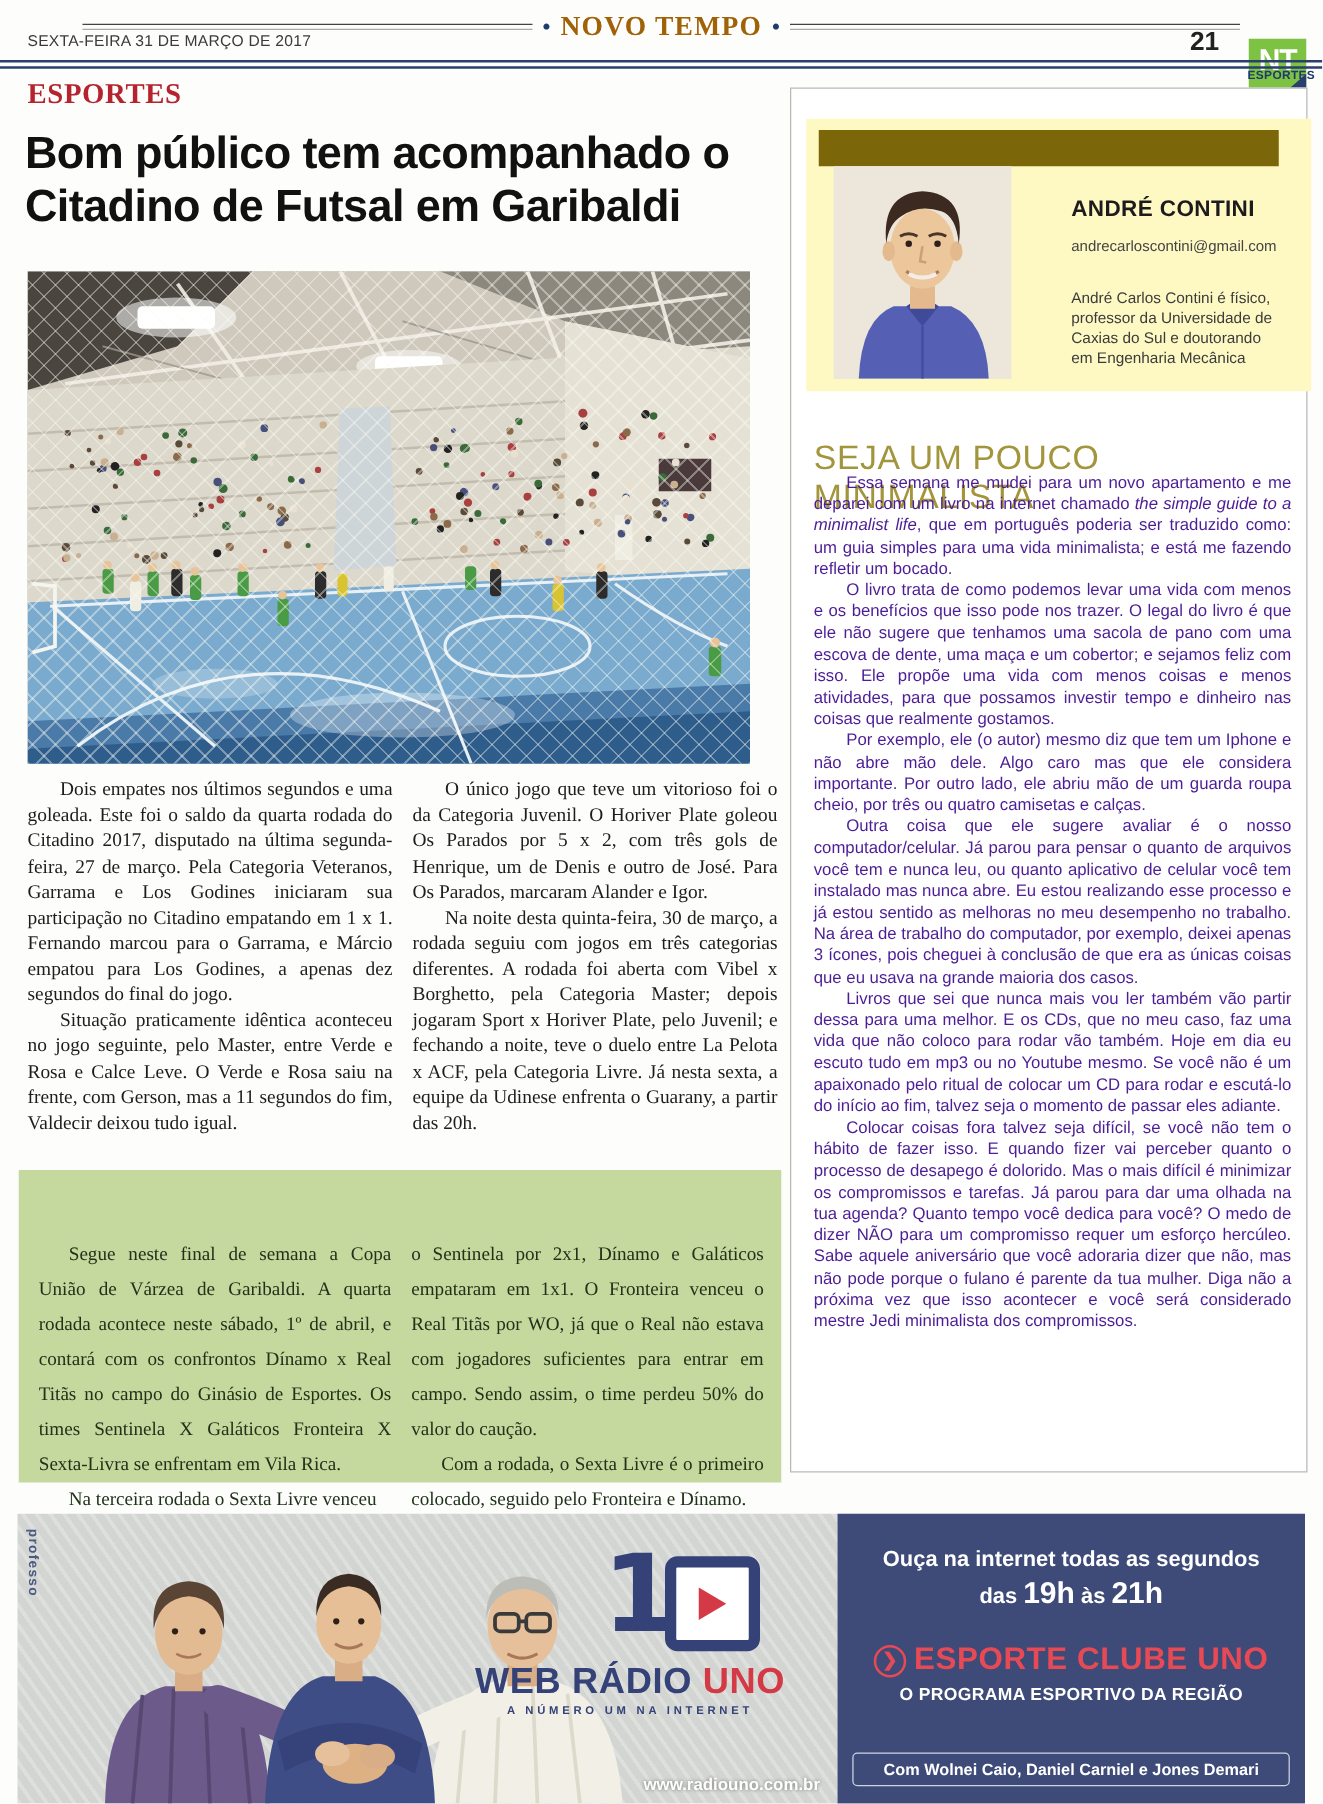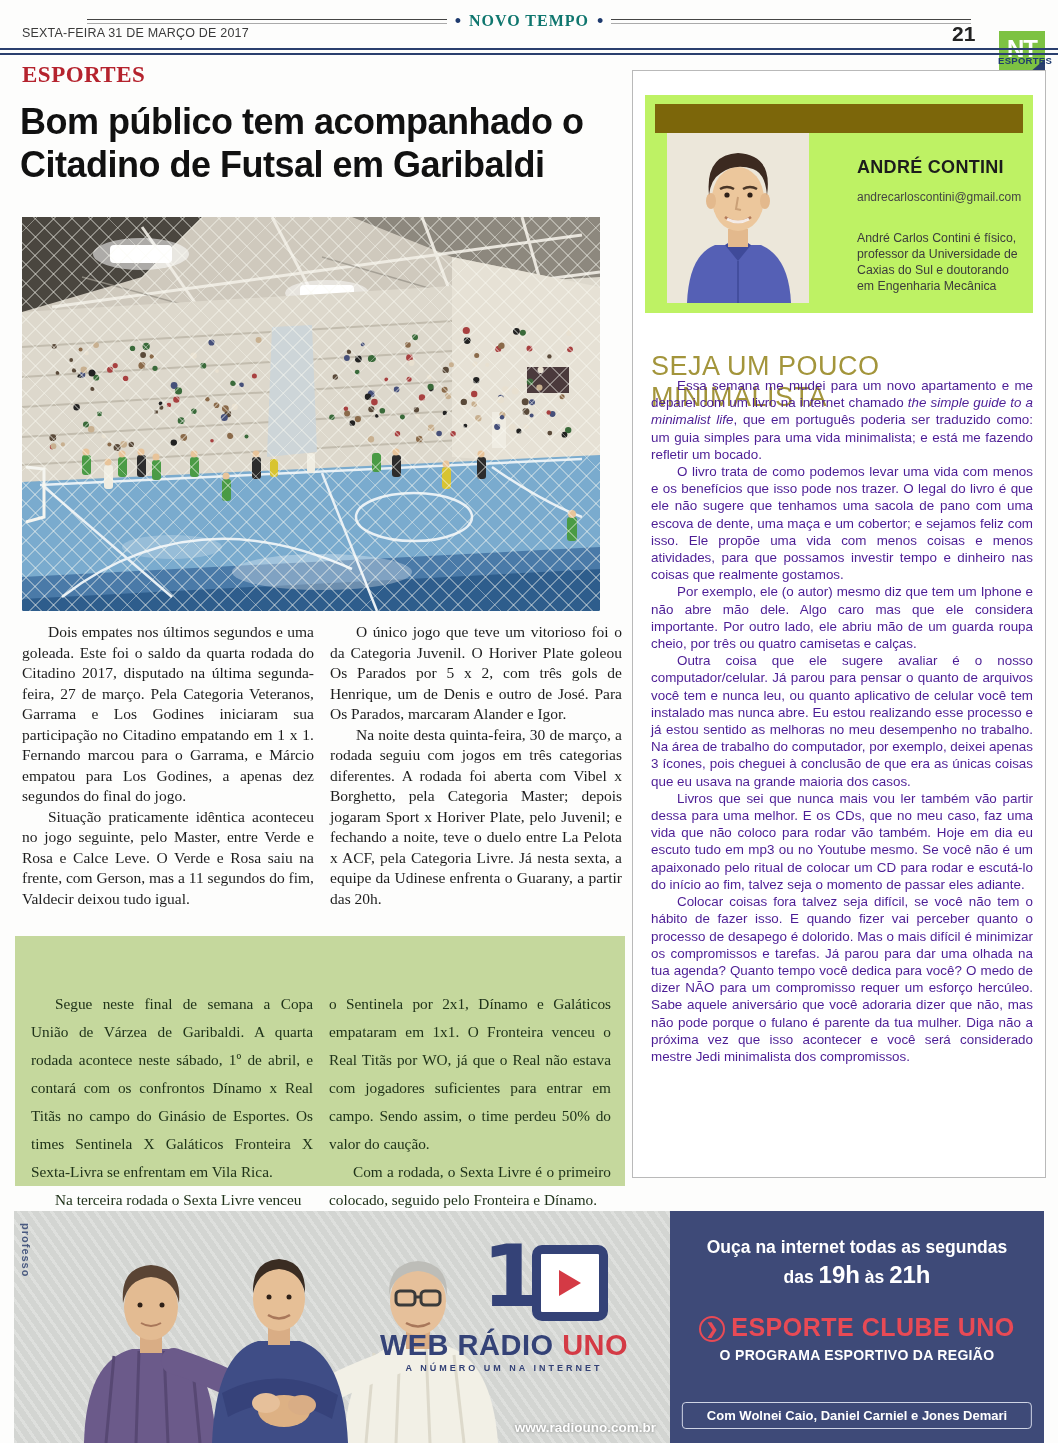--- a/index.html
+++ b/index.html
@@ -3,21 +3,21 @@
 <meta charset="utf-8">
 <style>
   html,body{margin:0;padding:0;background:#ffffff;}
   #page{position:relative;width:1058px;height:1443px;background:#fdfdfc;overflow:hidden;
         font-family:"Liberation Sans",sans-serif;color:#222;}
   .abs{position:absolute;}
 
   
   #masthead-row{left:0;top:8px;width:1058px;height:26px;display:flex;align-items:center;justify-content:center;gap:8px;}
   .mast-line{height:3px;border-top:1.5px solid #444;border-bottom:1px solid #aaa;flex:0 0 360px;}
-  #masthead{font-family:"Liberation Serif",serif;font-weight:bold;font-size:16px;color:#0f766e;letter-spacing:1px;}
+  #masthead{font-family:"Liberation Serif",serif;font-weight:bold;font-size:22px;color:#a16207;letter-spacing:1px;}
   .mast-bullet{color:#1e3a6e;font-size:18px;}
   #header-date{left:22px;top:26px;font-size:12.5px;color:#3a3a3a;letter-spacing:.2px;}
   #header-email{left:0;top:31px;width:1058px;text-align:center;font-size:12.5px;color:#555;}
   #page-number{left:952px;top:22px;font-size:21px;font-weight:bold;color:#222;}
   #nt-logo{left:999px;top:11px;width:46px;height:42px;background:#7dc242;border-radius:0;margin-top:20px;}
   #nt-logo .nt-letters{position:absolute;left:0;top:4px;width:100%;text-align:center;color:#fff;font-weight:bold;font-size:24px;letter-spacing:-1px;}
   #nt-logo .nt-tri{position:absolute;right:0;bottom:0;width:0;height:0;border-left:16px solid transparent;border-bottom:14px solid #2a3f6e;}
   #nt-caption{left:998px;top:55px;width:48px;text-align:center;font-size:9.5px;font-weight:bold;color:#1e3a6e;letter-spacing:.3px;}
   #header-rule{left:0;top:48px;width:1058px;height:7px;border-top:2.5px solid #2a3f6e;border-bottom:2.5px solid #2a3f6e;box-sizing:border-box;}
   #section-label{left:22px;top:62px;font-family:"Liberation Serif",serif;font-weight:bold;font-size:23px;color:#b5232e;letter-spacing:.5px;}
@@ -38,21 +38,21 @@
   
   #green-box{left:15px;top:936px;width:610px;height:250px;background:#c5d89d;}
   #green-title{position:absolute;left:16px;top:14px;width:580px;font-size:20.5px;font-weight:bold;color:#2e7d33;letter-spacing:.2px;}
   #green-col-left{position:absolute;left:16px;top:54px;width:282px;}
   #green-col-right{position:absolute;left:314px;top:54px;width:282px;}
   .green-text{font-family:"Liberation Serif",serif;font-size:15.3px;line-height:28px;text-align:justify;color:#20331a;}
   .green-text p{margin:0;text-indent:24px;}
 
   
   #right-col-box{left:632px;top:70px;width:414px;height:1108px;border:1px solid #b9b9b9;background:#fff;box-sizing:border-box;}
-  #contini-card{position:absolute;left:12px;top:24px;width:388px;height:218px;background:#bef264;}
+  #contini-card{position:absolute;left:12px;top:24px;width:388px;height:218px;background:#fef9c3;padding-left:16px;}
   #contini-bar{position:absolute;left:10px;top:9px;width:368px;height:29px;background:#7c660a;}
   #contini-photo{position:absolute;left:22px;top:38px;width:142px;height:170px;background:#e9e3d4;}
   #contini-name{position:absolute;left:212px;top:62px;font-size:18px;font-weight:bold;color:#1c1c1c;letter-spacing:.3px;}
   #contini-email{position:absolute;left:212px;top:95px;font-size:12px;color:#444;}
   #contini-bio{position:absolute;left:212px;top:135px;width:168px;font-size:12.3px;line-height:16px;color:#3c3c3c;}
   #column-title{position:absolute;left:18px;top:280px;font-size:27px;color:#a3953b;letter-spacing:.5px;}
   #column-body{position:absolute;left:18px;top:306px;width:382px;font-size:13.4px;line-height:17.2px;text-align:justify;color:#4c1d95;}
   #column-body p{margin:0;text-indent:26px;}
   .italic{font-style:italic;}
 
@@ -488,21 +488,21 @@
         <div class="one">1</div>
         <div class="playbox">
           <div class="playtri"></div>
         </div>
       </div>
       <div id="radio-name"><span>WEB RÁDIO</span> <span class="accent">UNO</span></div>
       <div id="radio-tagline">A NÚMERO UM NA INTERNET</div>
       <div id="radio-site">www.radiouno.com.br</div>
     </div>
     <div id="ad-panel">
-      <div id="ad-sched1">Ouça na internet todas as segundas</div>
+      <div id="ad-sched1">Ouça na internet todas as segundos</div>
       <div id="ad-sched2">
         <span>das</span>
         <span class="big">19h</span>
         <span>às</span>
         <span class="big">21h</span>
       </div>
       <div id="ad-program"><span class="play-icon">❯</span><span>ESPORTE CLUBE UNO</span></div>
       <div id="ad-program-sub">O PROGRAMA ESPORTIVO DA REGIÃO</div>
       <div id="ad-hosts">Com Wolnei Caio, Daniel Carniel e Jones Demari</div>
     </div>

